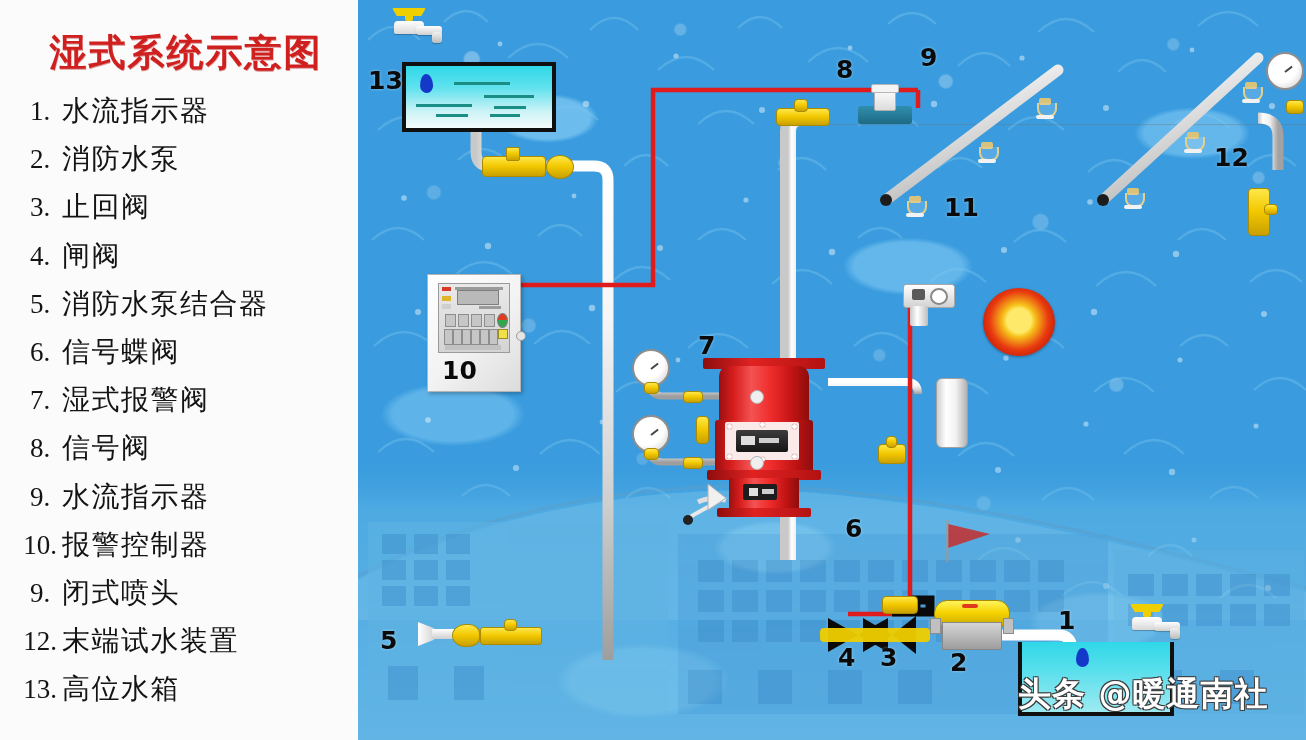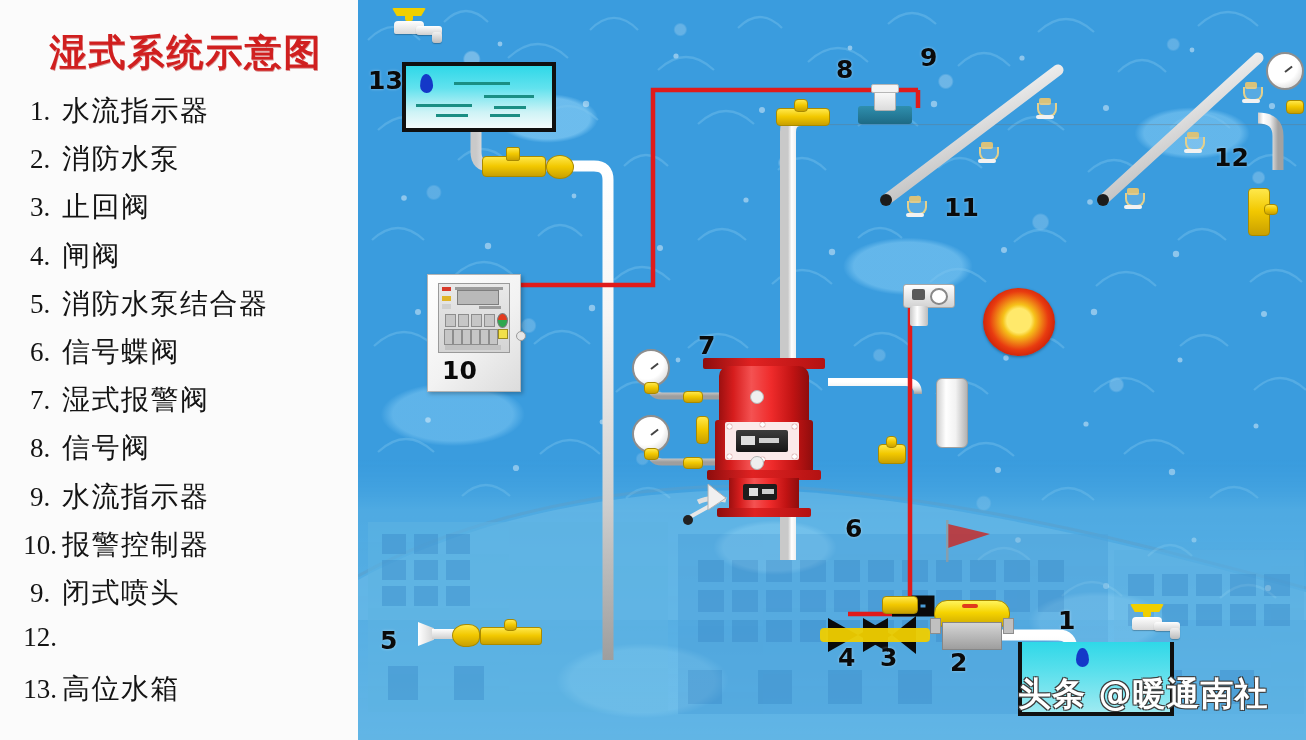--- a/index.html
+++ b/index.html
@@ -230,20 +230,21 @@
       <div class="leg-item">
           <span class="leg-num">10.</span>
           <span class="leg-lab">报警控制器</span>
         </div>
       <div class="leg-item">
           <span class="leg-num">9.</span>
           <span class="leg-lab">闭式喷头</span>
         </div>
       <div class="leg-item">
           <span class="leg-num">12.</span>
+          <span class="leg-lab">末端试水装置</span>
         </div>
       <div class="leg-item">
           <span class="leg-num">13.</span>
           <span class="leg-lab">高位水箱</span>
         </div>
     </div>
   </div>
 
   <div id="scene">
 

